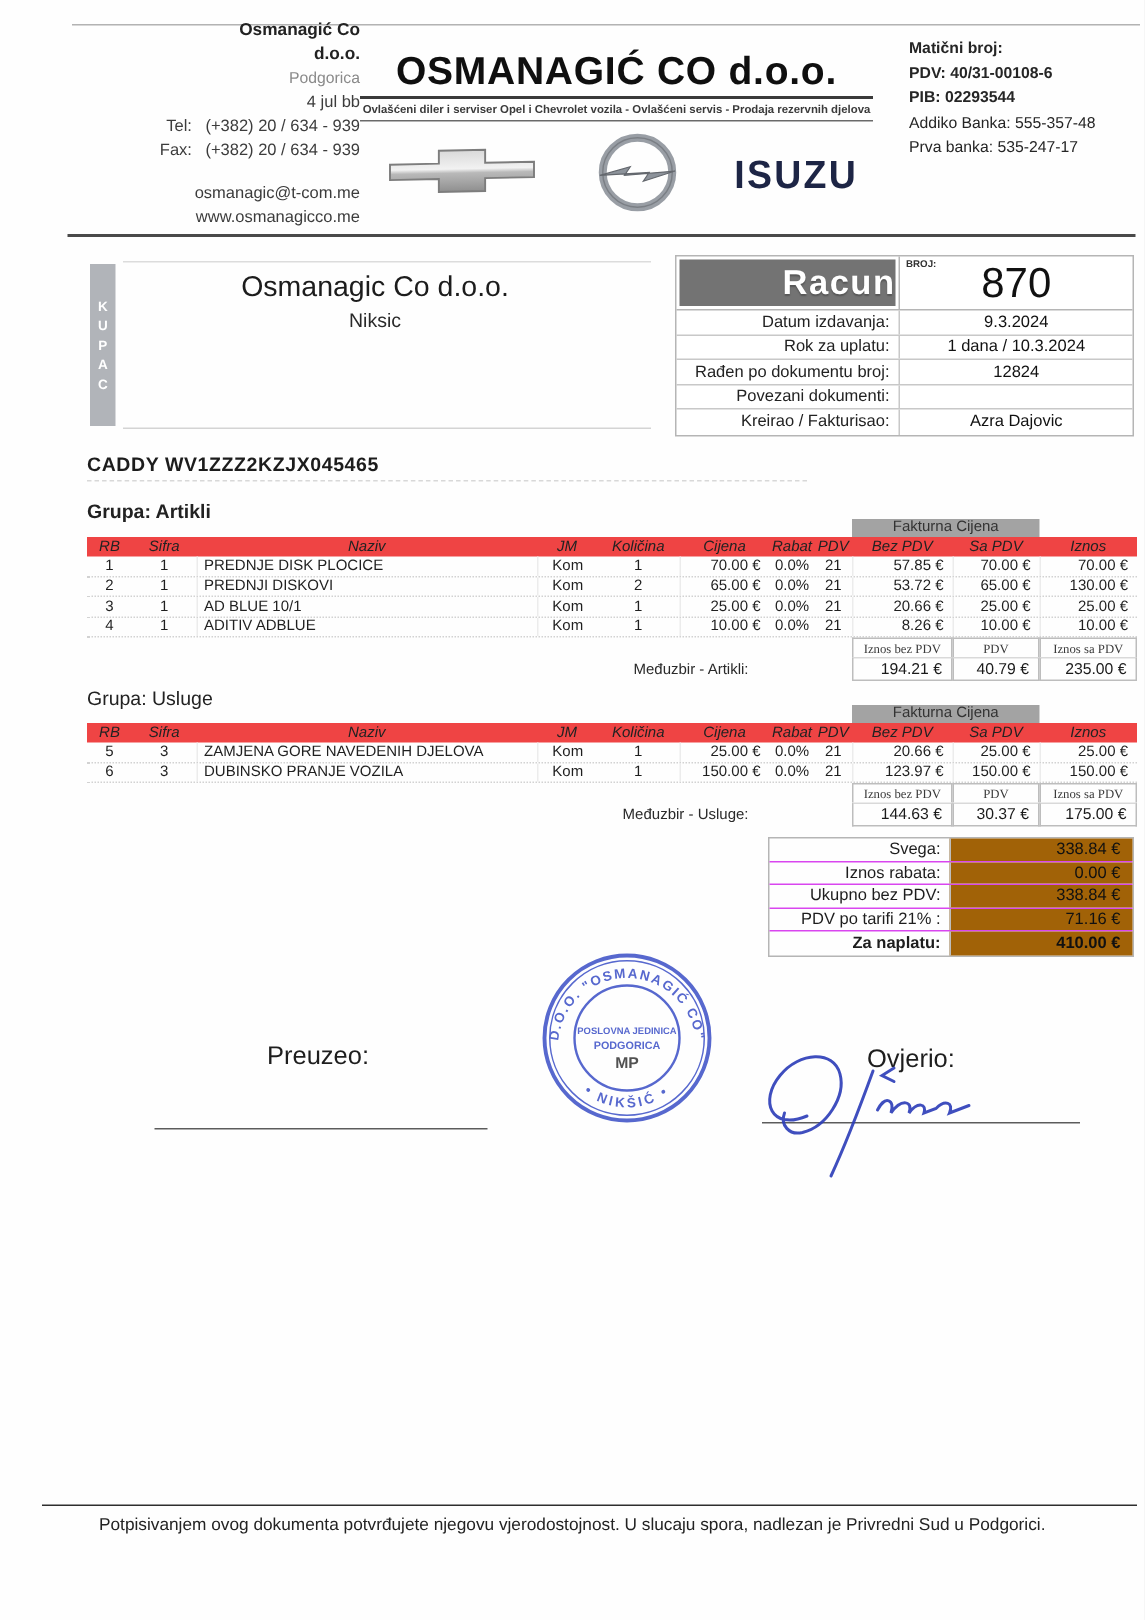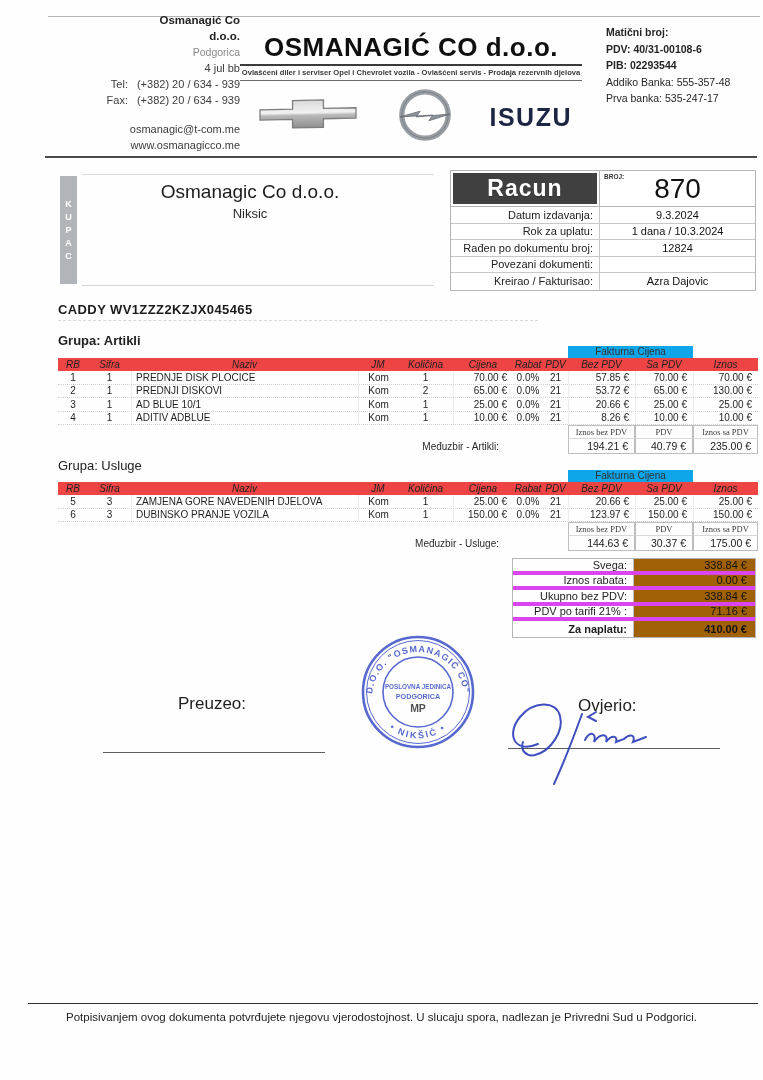--- a/index.html
+++ b/index.html
@@ -34,55 +34,55 @@
   .kupac-bar { position:absolute; left:60px; top:176px; width:17px; height:108px; background:#b1b4b9; display:flex; flex-direction:column; align-items:center; justify-content:center; gap:3px; color:#fff; font-size:9px; font-weight:bold; }
   .kupac-frame { position:absolute; left:82px; top:174px; width:352px; height:112px; border-top:1px solid #dcdcdc; border-bottom:1px solid #d4d4d4; }
   .customer { position:absolute; left:85px; top:181px; width:330px; text-align:center; }
   .customer-name { font-size:19px; color:#1c1c1c; }
   .customer-city { font-size:13px; margin-top:3px; color:#2a2a2a; }
 
   
   .racun-box { position:absolute; left:450px; top:170px; width:306px; border:1px solid #b5b5b5; background:#fff; }
   .racun-head { display:flex; height:36px; border-bottom:1px solid #b5b5b5; }
   .racun-title-cell { width:148px; padding:2px; }
-  .racun-title-inner { width:100%; height:100%; background:#404040; color:#fff; font-size:23px; font-weight:bold; letter-spacing:1px; text-align:center; line-height:30px; text-shadow:0 1px 1px rgba(0,0,0,.25); }
+  .racun-title-inner { width:100%; height:100%; background:#737373; color:#fff; font-size:23px; font-weight:bold; letter-spacing:1px; text-align:right; line-height:30px; text-shadow:0 1px 1px rgba(0,0,0,.25); }
   .racun-broj-cell { flex:1; border-left:1px solid #b5b5b5; position:relative; display:flex; align-items:center; justify-content:center; }
   .racun-broj-label { position:absolute; top:2px; left:4px; font-size:6.5px; font-weight:bold; color:#333; }
   .racun-broj-num { font-size:28px; color:#111; }
   .racun-row { display:flex; height:16.5px; border-bottom:1px solid #c8c8c8; font-size:11px; align-items:stretch; }
   .racun-row:last-child { border-bottom:none; }
   .racun-row .rlabel { width:148px; text-align:right; padding-right:6px; display:flex; align-items:center; justify-content:flex-end; color:#222; }
   .racun-row .rvalue { flex:1; border-left:1px solid #c8c8c8; display:flex; align-items:center; justify-content:center; color:#111; }
 
   .vehicle-line { position:absolute; left:58px; top:302px; font-size:13px; font-weight:bold; letter-spacing:.4px; color:#1c1c1c; }
 
   .group-label { position:absolute; left:58px; font-size:13px; color:#222; }
 
   
   .grp-table { position:absolute; left:58px; width:700px; }
   .trow { display:grid; grid-template-columns:30px 43px 227px 40px 55px 60px 30px 25px 67px 58px 65px; align-items:center; }
   .band-row { height:12px; }
-  .band-cell { grid-column:9 / 11; background:#0ea5e9; text-align:center; font-size:10px; color:#333; height:12px; line-height:12px; }
+  .band-cell { grid-column:9 / 11; background:#a3a3a3; text-align:center; font-size:10px; color:#333; height:12px; line-height:12px; }
   .head-row { background:#ef4444; height:13px; font-size:10px; color:#222;font-style:italic; }
   .head-row > div { text-align:center; line-height:13px; }
   .data-row { height:13.5px; font-size:10px; border-bottom:1px dotted #d2d2d2; color:#1f1f1f; }
   .data-row > div:nth-child(3), .data-row > div:nth-child(4), .data-row > div:nth-child(6),
   .data-row > div:nth-child(9), .data-row > div:nth-child(10), .data-row > div:nth-child(11) { border-left:1px solid #ececec; height:100%; display:flex; align-items:center; }
   .cc { text-align:center; justify-content:center; }
   .cl { text-align:left; padding-left:4px; justify-content:flex-start; }
   .cr { text-align:right; padding-right:6px; justify-content:flex-end; }
   .mini-row { height:13px; font-size:8.5px; color:#3a3a3a; }
   .mini-cell { border:1px solid #bdbdbd; border-bottom:none; height:13px; line-height:12px; text-align:center;font-family:Liberation Serif, serif; }
   .sub-row { height:16px; font-size:10px; }
   .sub-label { grid-column:1 / 7; text-align:right; padding-right:14px; color:#2a2a2a; }
   .sub-val { border:1px solid #bdbdbd; border-top:1px solid #d9d9d9; height:16px; line-height:15px; text-align:right; padding-right:6px; font-size:10.5px; }
 
   
   .totals { position:absolute; left:512px; top:558px; width:244px; border:1px solid #b5b5b5; font-size:11px; }
-  .tot-row { display:flex; height:15.5px; border-bottom:4px solid #d946ef; align-items:stretch; }
+  .tot-row { display:flex; height:15.5px; border-bottom:1px solid #d946ef; align-items:stretch; }
   .tot-row:last-child { border-bottom:none; }
   .tot-label { width:120px; text-align:right; padding-right:6px; display:flex; align-items:center; justify-content:flex-end; color:#1d1d1d; }
   .tot-value { flex:1; background:#a16207; border-left:1px solid #bdbdbd; text-align:right; padding-right:8px; display:flex; align-items:center; justify-content:flex-end; color:#111; }
   .tot-row.bold .tot-label, .tot-row.bold .tot-value { font-weight:bold; }
 
   
   .preuzeo-label { position:absolute; left:178px; top:694px; font-size:17px; color:#1e1e1e; }
   .ovjerio-label { position:absolute; left:578px; top:696px; font-size:17px; color:#1e1e1e; }
   .sig-line { position:absolute; border-top:1.5px solid #5c5c5c; }
   .stamp-wrap { position:absolute; left:358px; top:632px; width:120px; height:120px; opacity:.88; }

